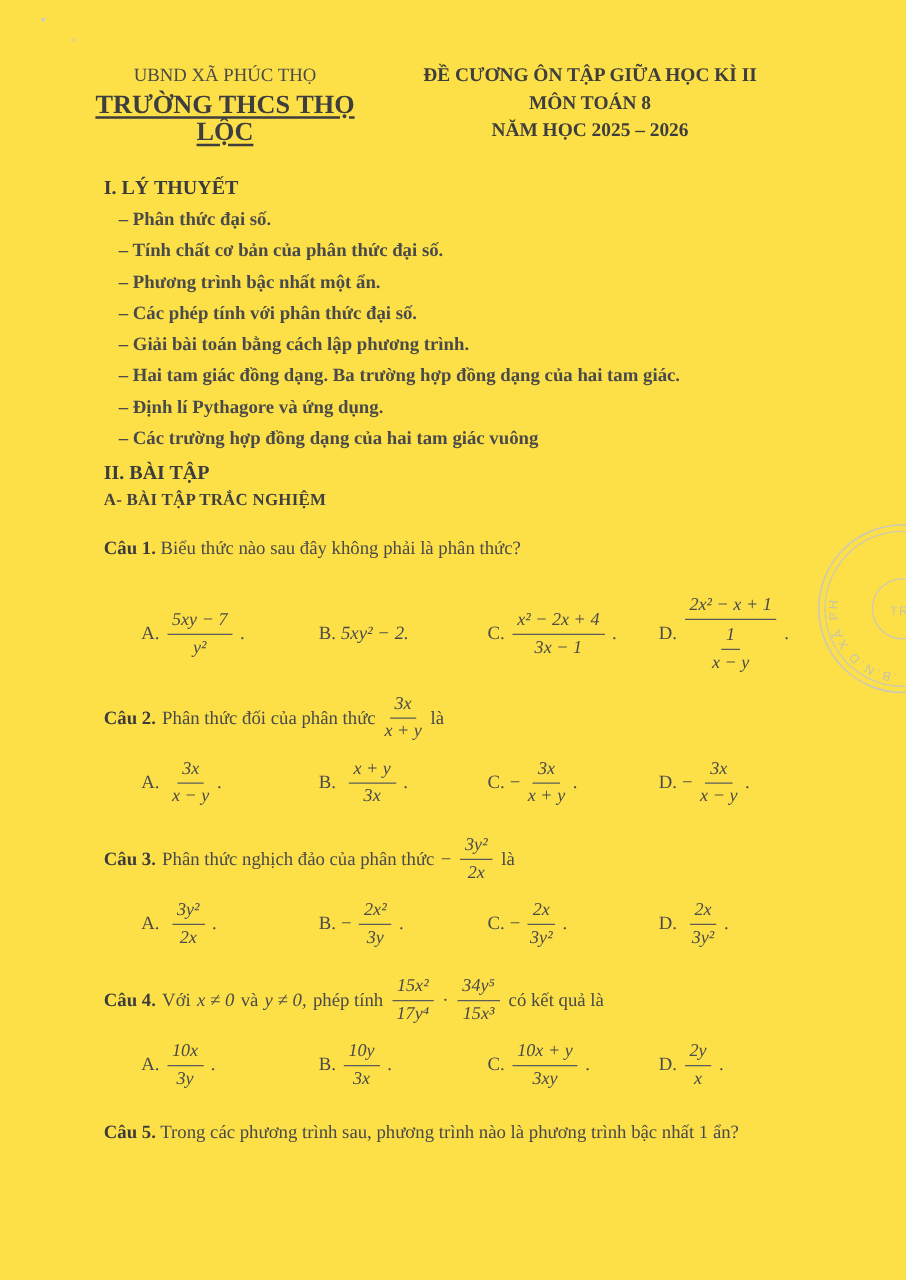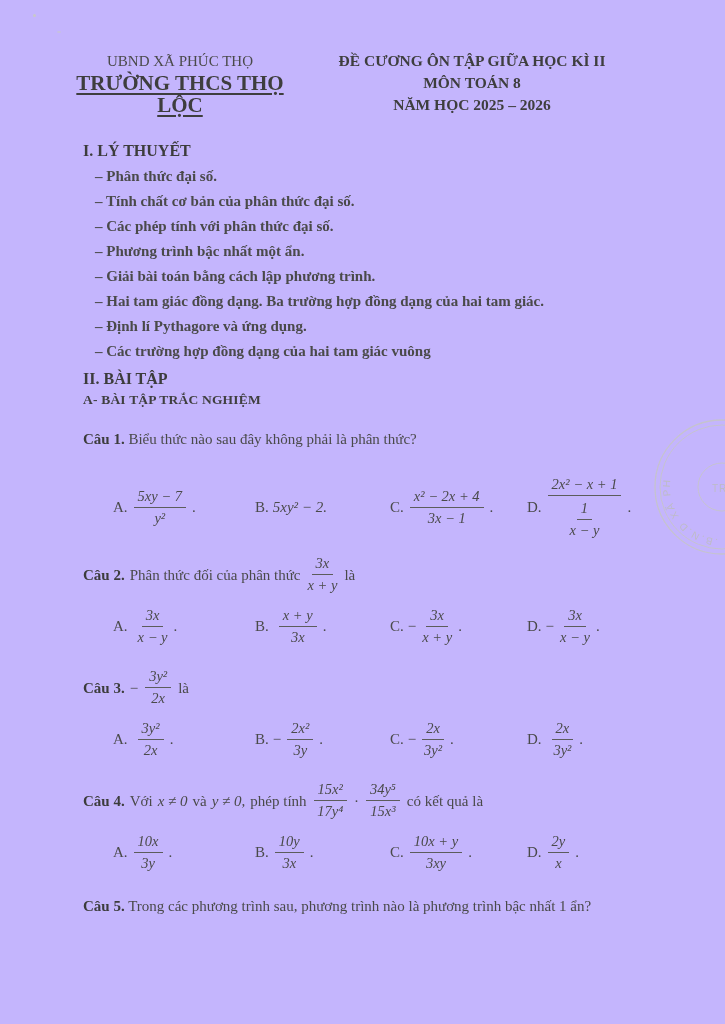--- a/index.html
+++ b/index.html
@@ -1,21 +1,21 @@
 <!DOCTYPE html>
 <html><head>
 <meta charset="utf-8">
 <style>
   * { margin:0; padding:0; box-sizing:border-box; }
   html,body { background:#e9e9e9; }
   .page {
     position:relative;
     width:725px; height:1024px;
     margin:0 auto;
-    background:#c4b5fd;
+    background:#fde047;
     overflow:hidden;
     font-family:"Liberation Serif","DejaVu Serif",serif;
     color:#4a4a4a;
     font-size:15px;
   }
   
   .header { display:flex; padding-top:50px; }
   .header-left { width:250px; margin-left:55px; text-align:center; line-height:22px; }
   .header-left .org { font-size:15px; }
   .header-left .school {
@@ -88,22 +88,22 @@
       <div>ĐỀ CƯƠNG ÔN TẬP GIỮA HỌC KÌ II</div>
       <div>MÔN TOÁN 8</div>
       <div>NĂM HỌC 2025 – 2026</div>
     </div>
   </div>
 
   <div class="section-heading">I. LÝ THUYẾT</div>
   <div class="theory-list">
     <div class="theory-item">– Phân thức đại số.</div>
     <div class="theory-item">– Tính chất cơ bản của phân thức đại số.</div>
+    <div class="theory-item">– Phương trình bậc nhất một ẩn.</div>
     <div class="theory-item">– Các phép tính với phân thức đại số.</div>
-    <div class="theory-item">– Phương trình bậc nhất một ẩn.</div>
     <div class="theory-item">– Giải bài toán bằng cách lập phương trình.</div>
     <div class="theory-item">– Hai tam giác đồng dạng. Ba trường hợp đồng dạng của hai tam giác.</div>
     <div class="theory-item">– Định lí Pythagore và ứng dụng.</div>
     <div class="theory-item">– Các trường hợp đồng dạng của hai tam giác vuông</div>
   </div>
 
   <div class="heading-2">II. BÀI TẬP</div>
   <div class="sub-heading">A- BÀI TẬP TRẮC NGHIỆM</div>
 
   <div>
@@ -189,20 +189,21 @@
             <span class="den">x − y</span>
           </span>
           <span class="suffix">.</span>
       </div>
     </div>
   </div>
 
   <div>
     <p class="q-line flexline qgap-lg">
       <span class="q-label">Câu 3.</span>
+      <span>Phân thức nghịch đảo của phân thức</span>
       <span class="sign">−</span>
         <span class="math frac">
           <span class="num">3y²</span>
           <span class="den">2x</span>
         </span>
       <span>là</span>
     </p>
     <div class="options row-std">
       <div class="option">
         <span class="opt-label">A.</span>

